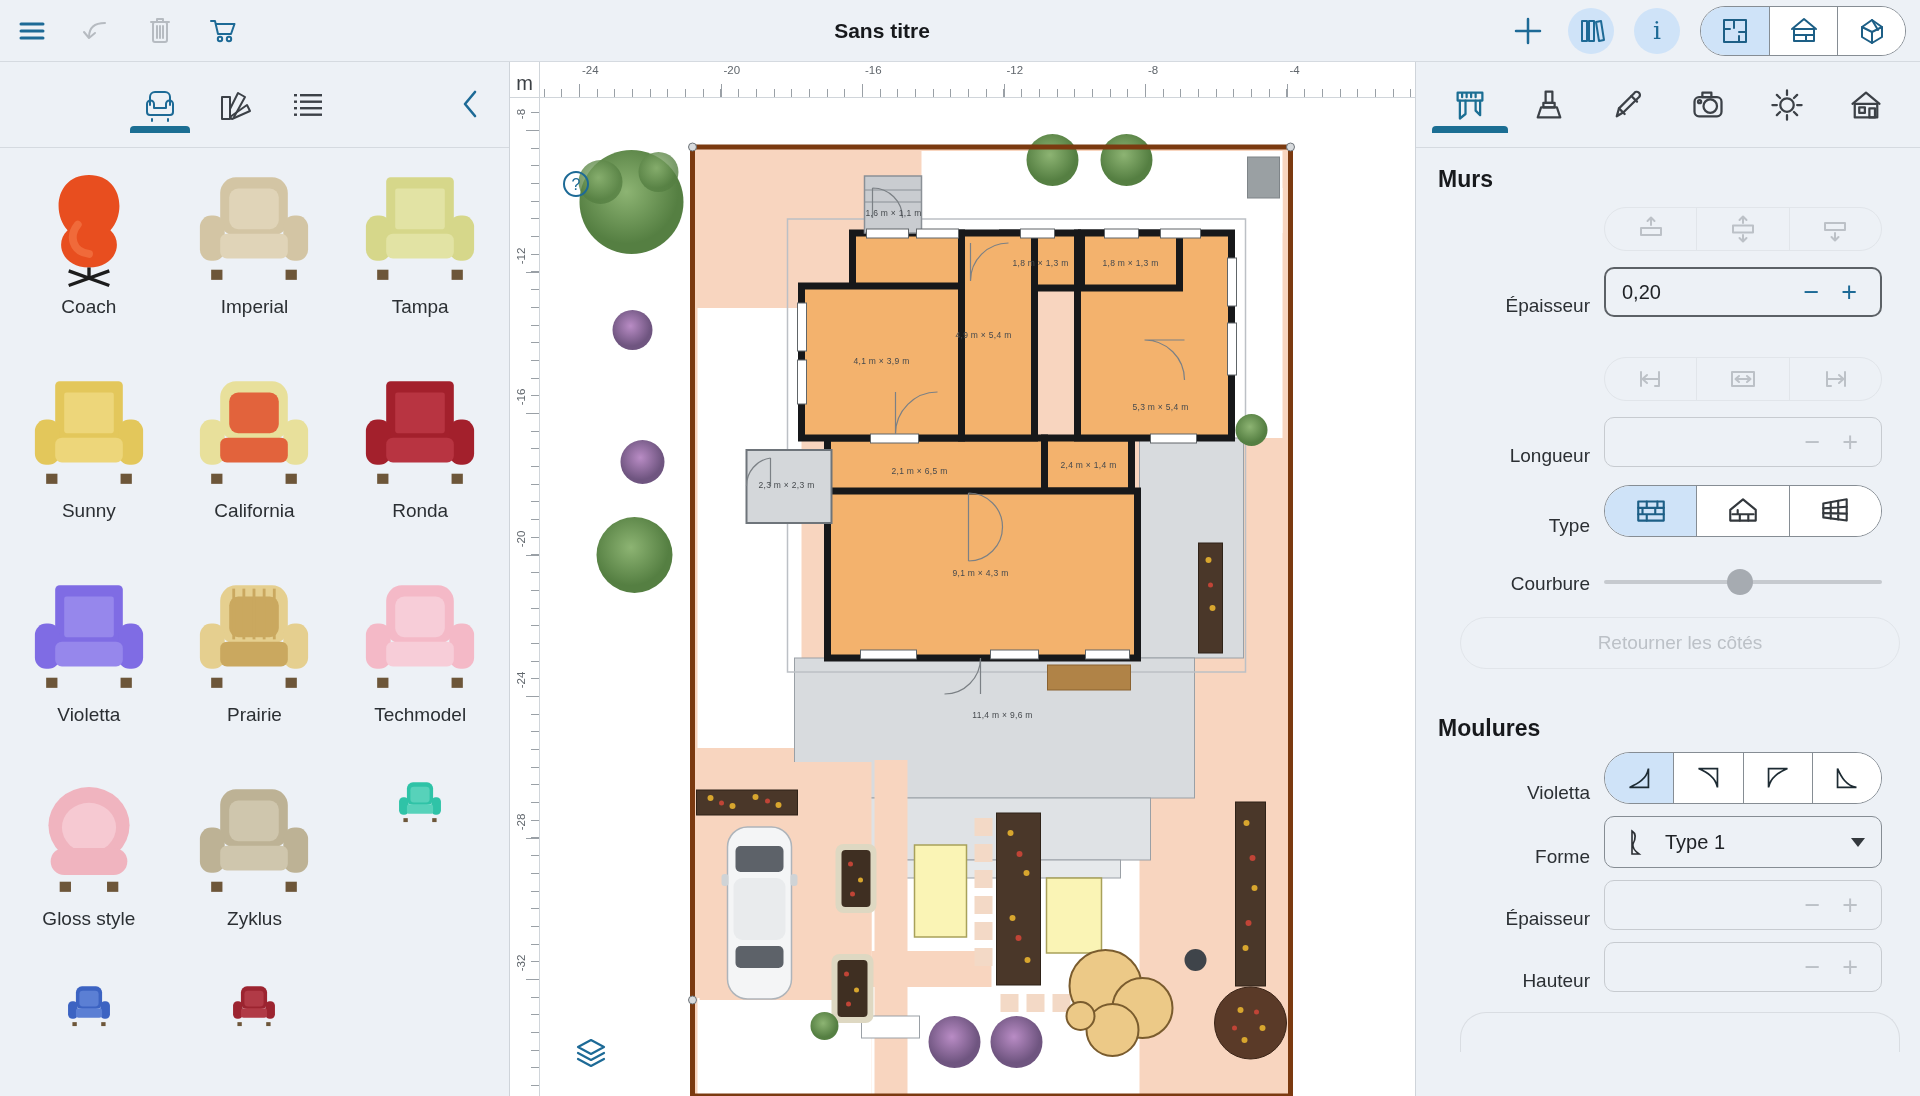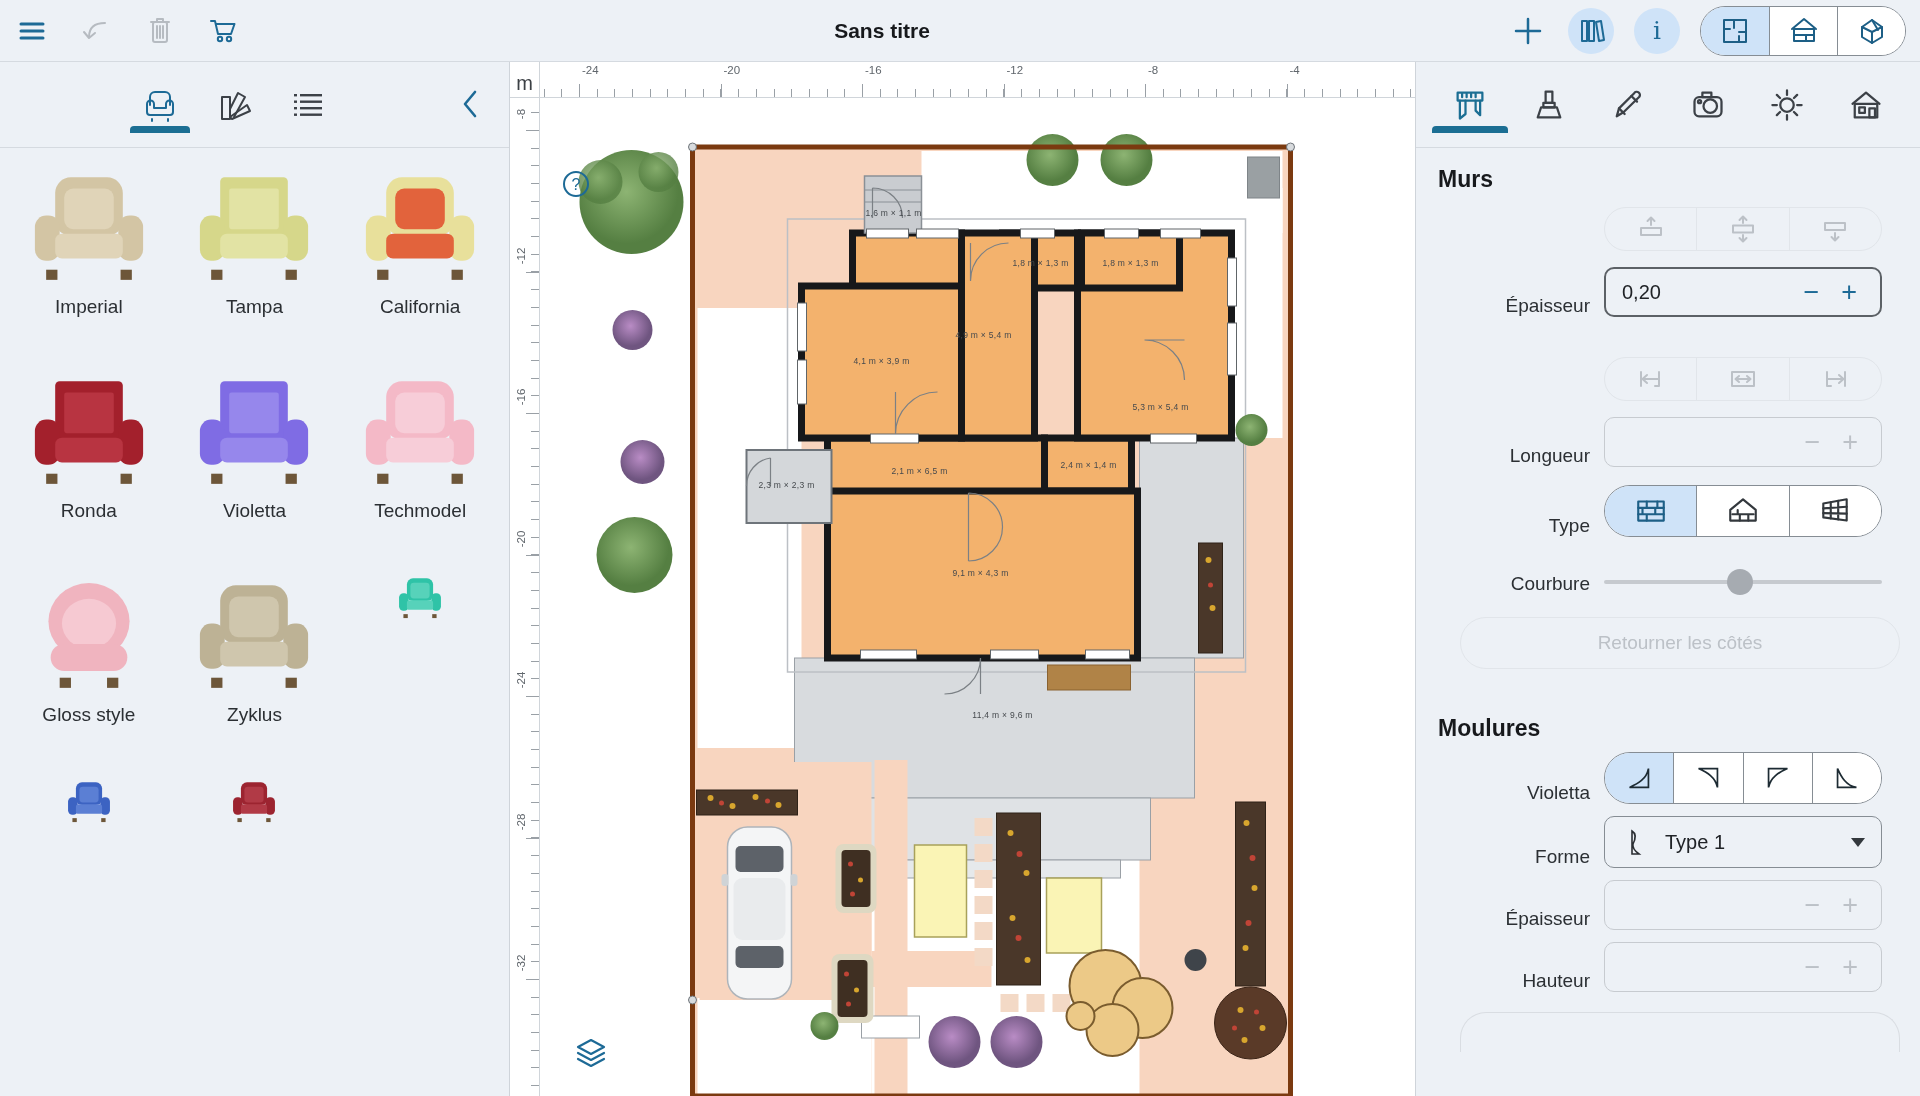--- a/index.html
+++ b/index.html
@@ -246,20 +246,32 @@
           <svg class="ic" width="32" height="36" viewBox="0 0 32 36" style="stroke-width:2.6">
             <path d="M20 6 L10 18 L20 30"></path>
           </svg>
         </button>
       </div>
 
 
       <div class="chair-grid" id="chair-grid">
           <div class="chair-cell">
             <svg viewBox="0 0 120 110">
+    <path d="M60 8C88 8 94 40 79 57C91 68 84 90 60 90C36 90 29 68 41 57C26 40 32 8 60 8Z" fill="#e84e1f"></path>
+    <path d="M50 52C42 62 45 76 60 78" stroke="#f06a3a" stroke-width="7" fill="none" stroke-linecap="round"></path>
+    <g stroke="#1c1c1c" stroke-width="3">
+                <line x1="60" y1="90" x2="60" y2="99"></line>
+    <line x1="42" y1="106" x2="78" y2="93"></line>
+                <line x1="42" y1="93" x2="78" y2="106"></line>
+              </g>
+            </svg>
+                    <div class="chair-label">Coach</div>
+          </div>
+          <div class="chair-cell">
+            <svg viewBox="0 0 120 110">
     <rect x="30" y="10" width="60" height="52" rx="14" fill="#d3c5a4"></rect>
     <rect x="38" y="20" width="44" height="36" rx="8" fill="#e0d4b8"></rect>
     <rect x="12" y="44" width="22" height="40" rx="10" fill="#d3c5a4"></rect>
     <rect x="86" y="44" width="22" height="40" rx="10" fill="#d3c5a4"></rect>
     <rect x="30" y="60" width="60" height="22" rx="6" fill="#e0d4b8"></rect>
     <rect x="22" y="92" width="10" height="9" fill="#6d5639"></rect>
               <rect x="88" y="92" width="10" height="9" fill="#6d5639"></rect>
             </svg>
                     <div class="chair-label">Imperial</div>
           </div>
@@ -270,20 +282,32 @@
     <rect x="12" y="44" width="22" height="40" rx="10" fill="#d6d78a"></rect>
     <rect x="86" y="44" width="22" height="40" rx="10" fill="#d6d78a"></rect>
     <rect x="30" y="60" width="60" height="22" rx="6" fill="#e2e3a4"></rect>
     <rect x="22" y="92" width="10" height="9" fill="#6d5639"></rect>
               <rect x="88" y="92" width="10" height="9" fill="#6d5639"></rect>
             </svg>
                     <div class="chair-label">Tampa</div>
           </div>
           <div class="chair-cell">
             <svg viewBox="0 0 120 110">
+    <rect x="30" y="10" width="60" height="52" rx="4" fill="#e3c75b"></rect>
+    <rect x="38" y="20" width="44" height="36" rx="2" fill="#edd67a"></rect>
+    <rect x="12" y="44" width="22" height="40" rx="10" fill="#e3c75b"></rect>
+    <rect x="86" y="44" width="22" height="40" rx="10" fill="#e3c75b"></rect>
+    <rect x="30" y="60" width="60" height="22" rx="6" fill="#edd67a"></rect>
+    <rect x="22" y="92" width="10" height="9" fill="#6d5639"></rect>
+              <rect x="88" y="92" width="10" height="9" fill="#6d5639"></rect>
+            </svg>
+                    <div class="chair-label">Sunny</div>
+          </div>
+          <div class="chair-cell">
+            <svg viewBox="0 0 120 110">
     <rect x="30" y="10" width="60" height="52" rx="14" fill="#e8e09b"></rect>
     <rect x="38" y="20" width="44" height="36" rx="8" fill="#e2633c"></rect>
     <rect x="12" y="44" width="22" height="40" rx="10" fill="#e8e09b"></rect>
     <rect x="86" y="44" width="22" height="40" rx="10" fill="#e8e09b"></rect>
     <rect x="30" y="60" width="60" height="22" rx="6" fill="#e2633c"></rect>
     <rect x="22" y="92" width="10" height="9" fill="#6d5639"></rect>
               <rect x="88" y="92" width="10" height="9" fill="#6d5639"></rect>
             </svg>
                     <div class="chair-label">California</div>
           </div>
@@ -303,20 +327,39 @@
             <svg viewBox="0 0 120 110">
     <rect x="30" y="10" width="60" height="52" rx="4" fill="#7f6ce4"></rect>
     <rect x="38" y="20" width="44" height="36" rx="2" fill="#9687ec"></rect>
     <rect x="12" y="44" width="22" height="40" rx="10" fill="#7f6ce4"></rect>
     <rect x="86" y="44" width="22" height="40" rx="10" fill="#7f6ce4"></rect>
     <rect x="30" y="60" width="60" height="22" rx="6" fill="#9687ec"></rect>
     <rect x="22" y="92" width="10" height="9" fill="#6d5639"></rect>
               <rect x="88" y="92" width="10" height="9" fill="#6d5639"></rect>
             </svg>
                     <div class="chair-label">Violetta</div>
+          </div>
+          <div class="chair-cell">
+            <svg viewBox="0 0 120 110">
+    <rect x="30" y="10" width="60" height="52" rx="14" fill="#e5cf8f"></rect>
+    <rect x="38" y="20" width="44" height="36" rx="8" fill="#caa85f"></rect>
+              <g stroke="#caa85f" stroke-width="2.5">
+                <line x1="42" y1="13" x2="42" y2="58"></line>
+                <line x1="51" y1="13" x2="51" y2="58"></line>
+                <line x1="60" y1="13" x2="60" y2="58"></line>
+                <line x1="69" y1="13" x2="69" y2="58"></line>
+                <line x1="78" y1="13" x2="78" y2="58"></line>
+              </g>
+    <rect x="12" y="44" width="22" height="40" rx="10" fill="#e5cf8f"></rect>
+    <rect x="86" y="44" width="22" height="40" rx="10" fill="#e5cf8f"></rect>
+    <rect x="30" y="60" width="60" height="22" rx="6" fill="#caa85f"></rect>
+    <rect x="22" y="92" width="10" height="9" fill="#6d5639"></rect>
+              <rect x="88" y="92" width="10" height="9" fill="#6d5639"></rect>
+            </svg>
+                    <div class="chair-label">Prairie</div>
           </div>
           <div class="chair-cell">
             <svg viewBox="0 0 120 110">
     <rect x="30" y="10" width="60" height="52" rx="14" fill="#f4b9c7"></rect>
     <rect x="38" y="20" width="44" height="36" rx="8" fill="#f7cdd8"></rect>
     <rect x="12" y="44" width="22" height="40" rx="10" fill="#f4b9c7"></rect>
     <rect x="86" y="44" width="22" height="40" rx="10" fill="#f4b9c7"></rect>
     <rect x="30" y="60" width="60" height="22" rx="6" fill="#f7cdd8"></rect>
     <rect x="22" y="92" width="10" height="9" fill="#6d5639"></rect>
               <rect x="88" y="92" width="10" height="9" fill="#6d5639"></rect>

